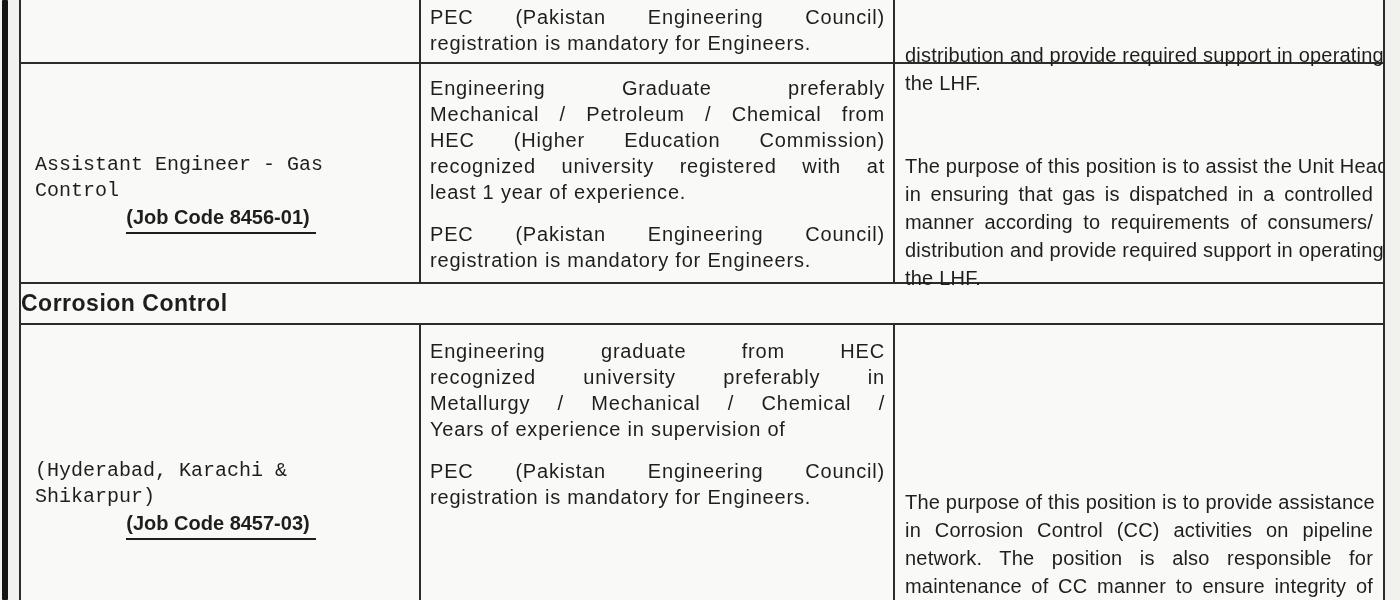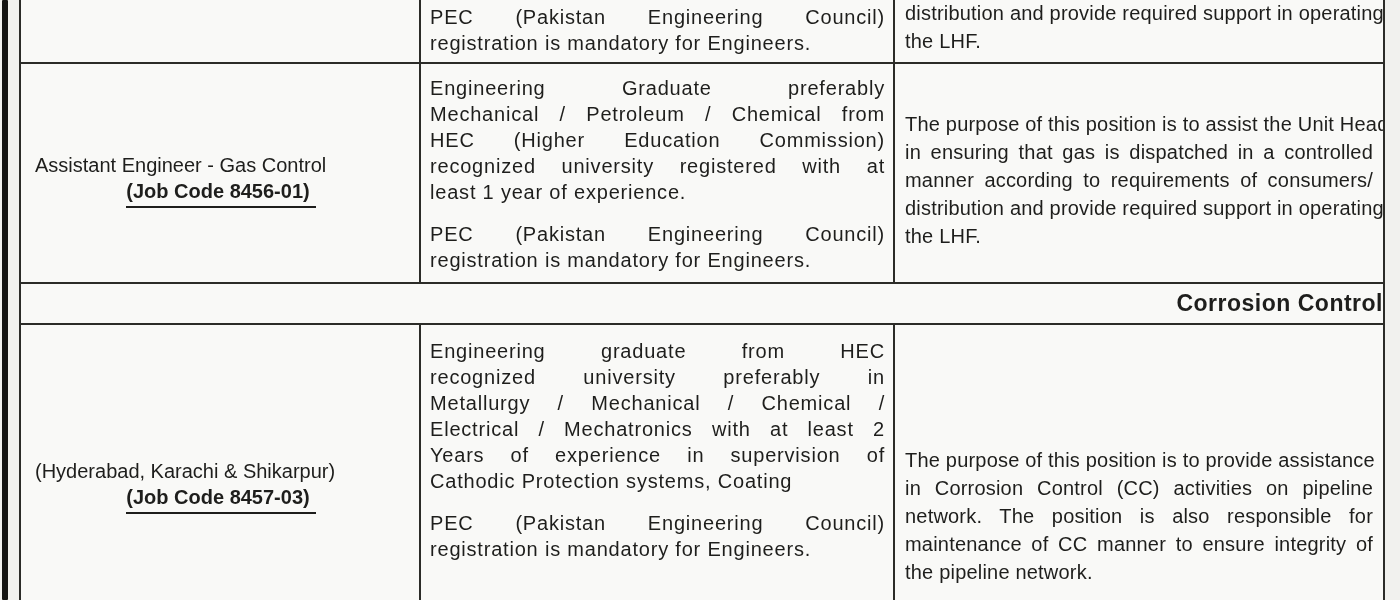--- a/index.html
+++ b/index.html
@@ -29,45 +29,45 @@
     overflow:hidden;
   }
   .row{display:flex;width:100%;border-bottom:2px solid var(--border);}
   .row-partial{height:64px;}
   .row-gas{height:220px;}
   .row-section{height:41px;display:block;}
   .row-corrosion{height:330px;border-bottom:none;}
   .cell{height:100%;overflow:hidden;}
   .col1{width:400px;border-right:2px solid var(--border);padding:0 12px 0 14px;}
   .col2{width:474px;border-right:2px solid var(--border);padding:0 8px 12px 9px;}
-  .col3{flex:1;padding:12px 10px;}
+  .col3{flex:1;padding:12px 10px;margin-top:42px;}
   
   .para{font-size:20px;line-height:26px;letter-spacing:0.8px;}
   .col3 .para{line-height:28px;letter-spacing:0.2px;}
   .jline{text-align:justify;text-align-last:justify;white-space:nowrap;}
   .jline:last-child{text-align-last:left;}
   .pec-gap{margin-top:16px;}
   .row-partial .col2{padding-top:4px;}
   .row-partial .col3 .para{margin-top:-13px;}
   .row-gas .col1{padding-top:88px;}
   .row-gas .col2{padding-top:11px;}
   .row-gas .col3{padding-top:46px;border-radius:27px;}
   .row-corrosion .col1{padding-top:133px;}
   .row-corrosion .col2{padding-top:13px;}
   .row-corrosion .col3{padding-top:121px;}
-  .position-title,.position-location{font-size:20px;line-height:26px;}
+  .position-title,.position-location{font-size:20px;line-height:26px;font-family:Liberation Mono, monospace;}
   .jobcode-line{font-size:20px;line-height:26px;text-align:center;}
   .jobcode{
     display:inline-block;font-weight:bold;
     border-bottom:2px solid var(--ink);
     padding-bottom:2px;padding-right:6px;
   }
   .section-title{
     width:100%;height:39px;line-height:38px;
-    text-align:right;font-weight:bold;font-size:23px;letter-spacing:0.5px;
+    text-align:left;font-weight:bold;font-size:23px;letter-spacing:0.5px;
   }
 </style>
 </head>
 <body>
 
 <div class="page">
 
   <div class="edge-bar"></div>
 
   <div class="job-table">
@@ -128,23 +128,21 @@
         <div class="position-location">(Hyderabad, Karachi &amp; Shikarpur)</div>
         <div class="jobcode-line">
           <span class="jobcode">(Job Code 8457-03)</span>
         </div>
       </div>
       <div class="cell col2">
         <div class="para">
             <div class="jline">Engineering graduate from HEC</div>
             <div class="jline">recognized university preferably in</div>
             <div class="jline">Metallurgy / Mechanical / Chemical /</div>
-            <div class="jline">Electrical / Mechatronics with at least 2</div>
             <div class="jline">Years of experience in supervision of</div>
-            <div class="jline">Cathodic Protection systems, Coating</div>
           </div>
         <div class="para pec-gap">
             <div class="jline">PEC (Pakistan Engineering Council)</div>
             <div class="jline">registration is mandatory for Engineers.</div>
           </div>
       </div>
       <div class="cell col3">
         <div class="para">
             <div class="jline">The purpose of this position is to provide assistance</div>
             <div class="jline">in Corrosion Control (CC) activities on pipeline</div>

